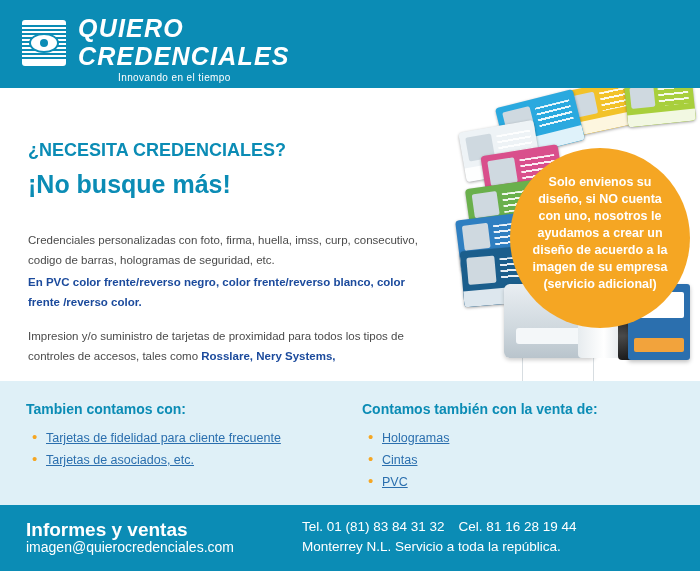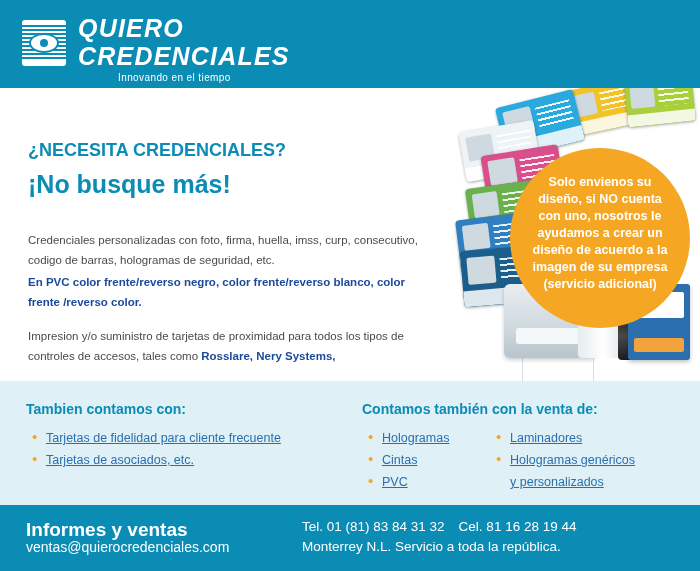--- a/index.html
+++ b/index.html
@@ -449,30 +449,25 @@
       <li data-name="list-item">Tarjetas de fidelidad para cliente frecuente</li>
       <li data-name="list-item">Tarjetas de asociados, etc.</li>
     </ul>
 
     <div class="band-title bt-right" data-name="features-right-title">Contamos también con la venta de:</div>
     <ul class="bullets bl-mid" data-name="features-right-list-column-1">
       <li data-name="list-item">Hologramas</li>
       <li data-name="list-item">Cintas</li>
       <li data-name="list-item">PVC</li>
     </ul>
-    <ul class="bullets bl-right" data-name="features-right-list-column-2">
-      <li data-name="list-item">Laminadores</li>
-      <li data-name="list-item">Hologramas genéricos</li>
-      <li style="padding-left: 14px; --no-bullet: 1;" data-name="list-item-continuation">y personalizados</li>
-    </ul>
   </div>
 
   <div class="footer" data-name="footer-bar">
     <div class="f-contact-title" data-name="footer-contact-title">Informes y ventas</div>
-    <div class="f-email" data-name="footer-email">ventas@quierocredenciales.com</div>
+    <div class="f-email" data-name="footer-email">imagen@quierocredenciales.com</div>
     <div class="f-phones" data-name="footer-phones">
       <span data-name="footer-phone-tel">Tel. 01 (81) 83 84 31 32</span><span class="sep"></span><span data-name="footer-phone-cel">Cel. 81 16 28 19 44</span>
     </div>
     <div class="f-city" data-name="footer-city-line">Monterrey N.L. Servicio a toda la república.</div>
   </div>
 
 </div>
 
 <style>
   [data-name="list-item-continuation"]::before { content: "" !important; }

